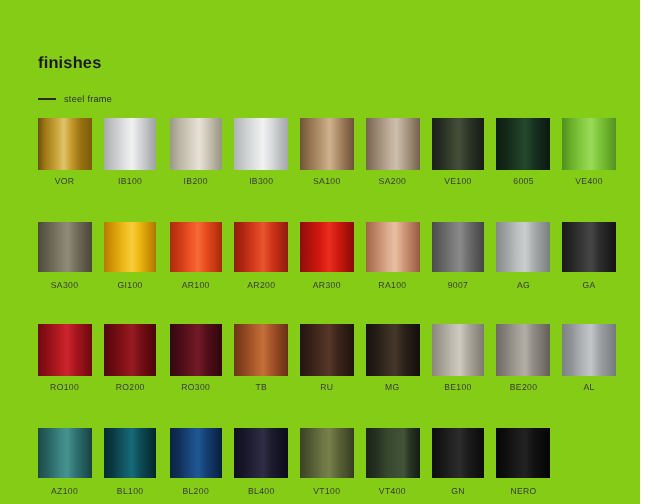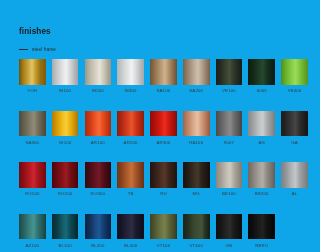--- a/index.html
+++ b/index.html
@@ -13,21 +13,21 @@
     overflow: hidden;
     font-family: "Liberation Sans", sans-serif;
     color: #231f20;
     position: relative;
   }
   #page {
     position: absolute;
     left: 0; top: 0;
     width: 320px;
     height: 252px;
-    background: #0ea5e9;
+    background: #84cc16;
   }
   .title {
     position: absolute;
     left: 19px;
     top: 27px;
     font-size: 8.2px;
     font-weight: bold;
     letter-spacing: 0.1px;
     color: #1c1c1c;
     line-height: 10px;

